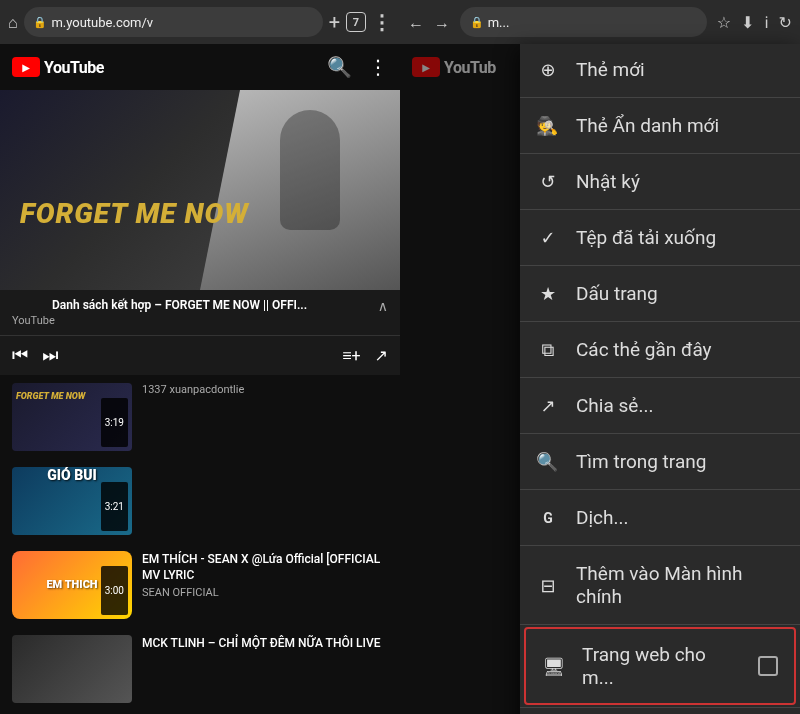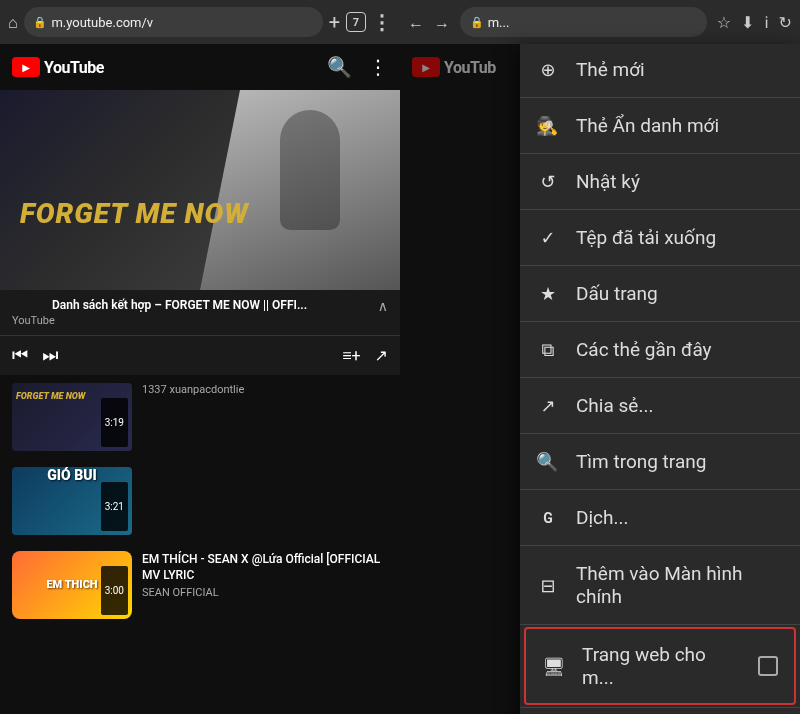--- a/index.html
+++ b/index.html
@@ -441,20 +441,27 @@
       <div class="video-thumb thumb-em-thich" style="display:flex;align-items:center;justify-content:center;">
         <div style="color:#fff;font-size:11px;font-weight:900;text-align:center;text-shadow:1px 1px 2px rgba(0,0,0,0.6);">EM THICH</div>
         <div class="thumb-duration">3:00</div>
       </div>
       <div class="video-info">
         <div class="v-title">EM THÍCH - SEAN X @Lứa Official [OFFICIAL MV LYRIC</div>
         <div class="v-channel">SEAN OFFICIAL</div>
       </div>
     </div>
 
+    <div class="video-item">
+      <div class="video-thumb" style="background:linear-gradient(135deg,#2a2a2a,#555);"></div>
+      <div class="video-info">
+        <div class="v-title">MCK TLINH – CHỈ MỘT ĐÊM NỮA THÔI LIVE</div>
+        <div class="v-channel"></div>
+      </div>
+    </div>
 
   </div>
 </div>
 
 <div class="right-panel">
 
   <div class="right-browser-bar">
     <span class="icon">←</span>
     <span class="icon">→</span>
     <div class="address-bar-right">

